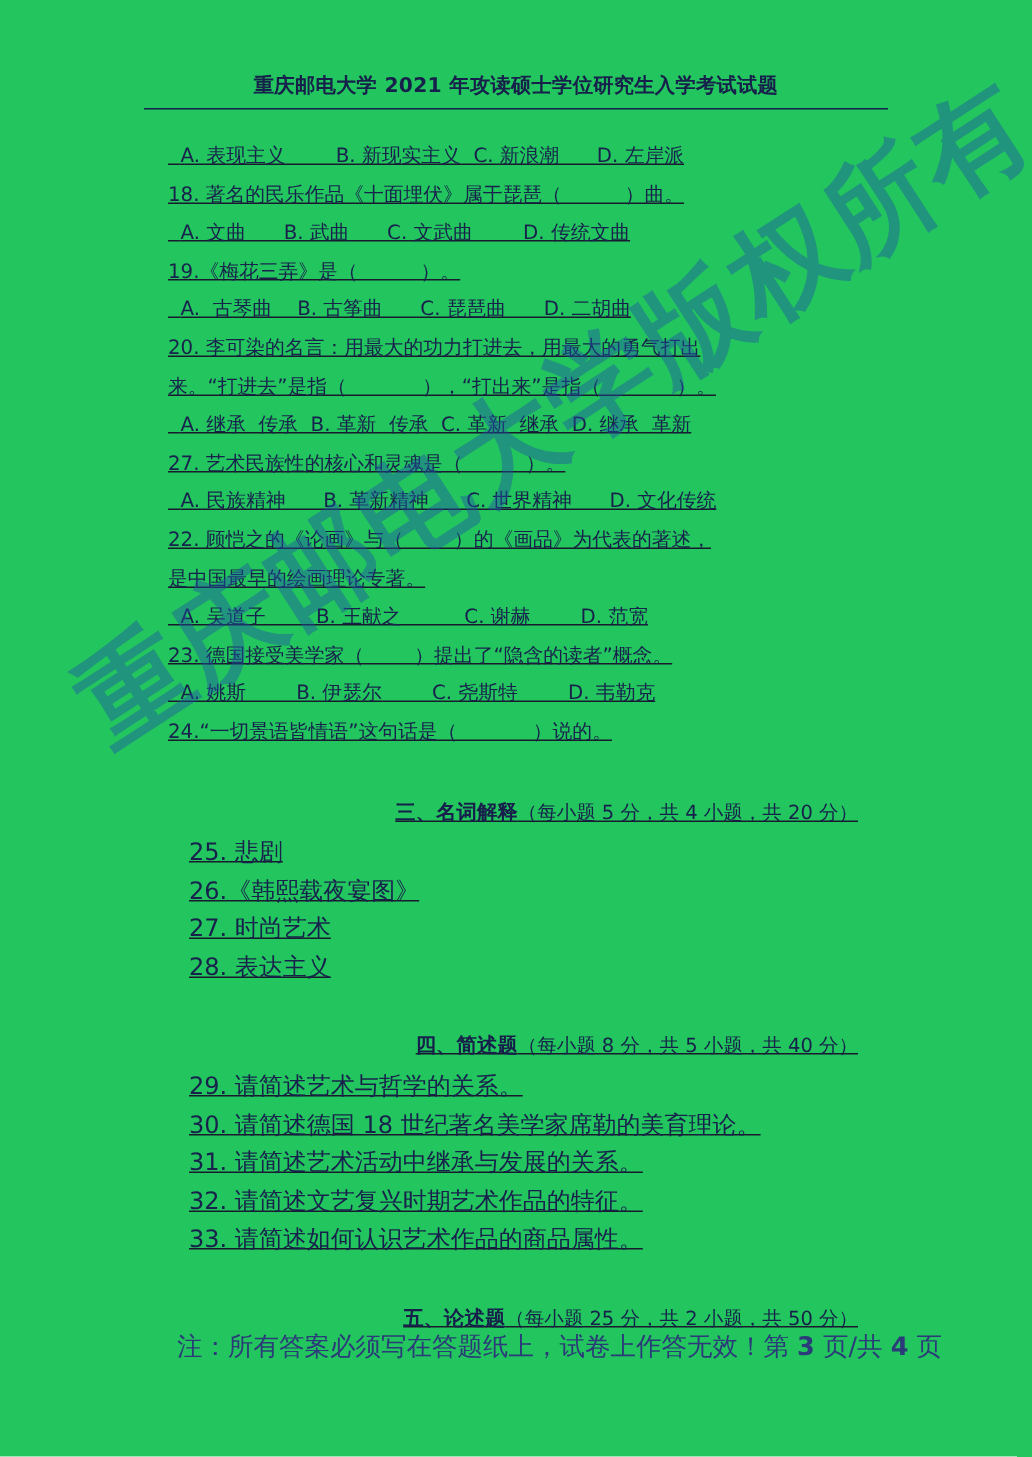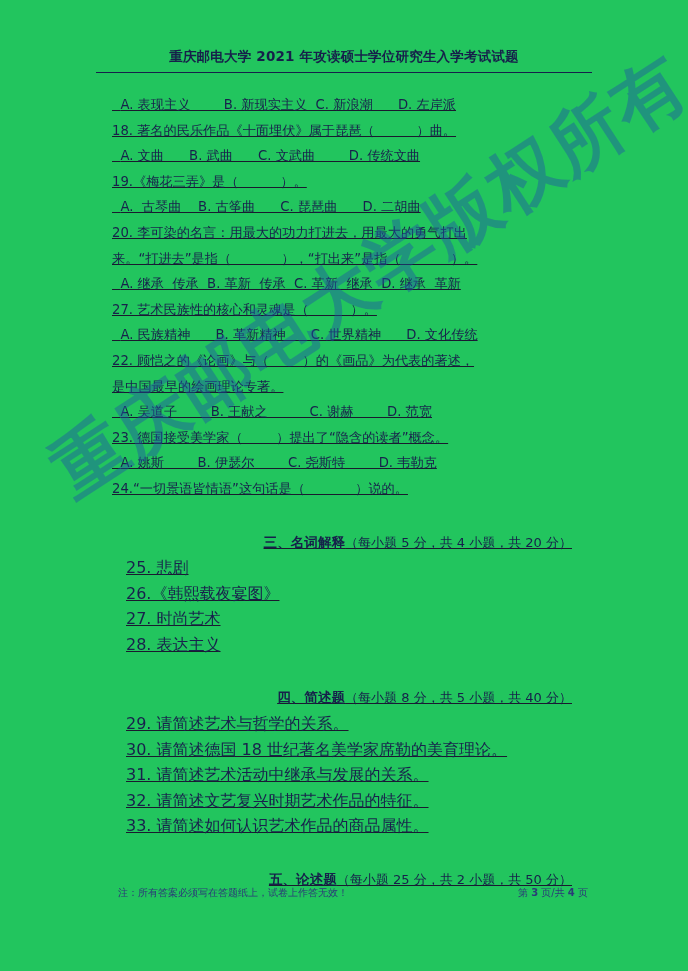--- a/index.html
+++ b/index.html
@@ -73,21 +73,21 @@
     line-height: 25.6px;
     padding-left: 14px;
     color: #18214c;
   }
   .spacer-md { height: 14px; }
   .footer {
     position: absolute;
     left: 118px;
     top: 886px;
     width: 470px;
-    font-size: 10px;
+    font-size: 17px;
     color: #2b3a78;
     display: flex;
     justify-content: space-between;
     align-items: baseline;
   }
   .footer .note { white-space: nowrap; }
   .footer .pages { white-space: nowrap; }
   .footer b { font-weight: bold; }
 
   

